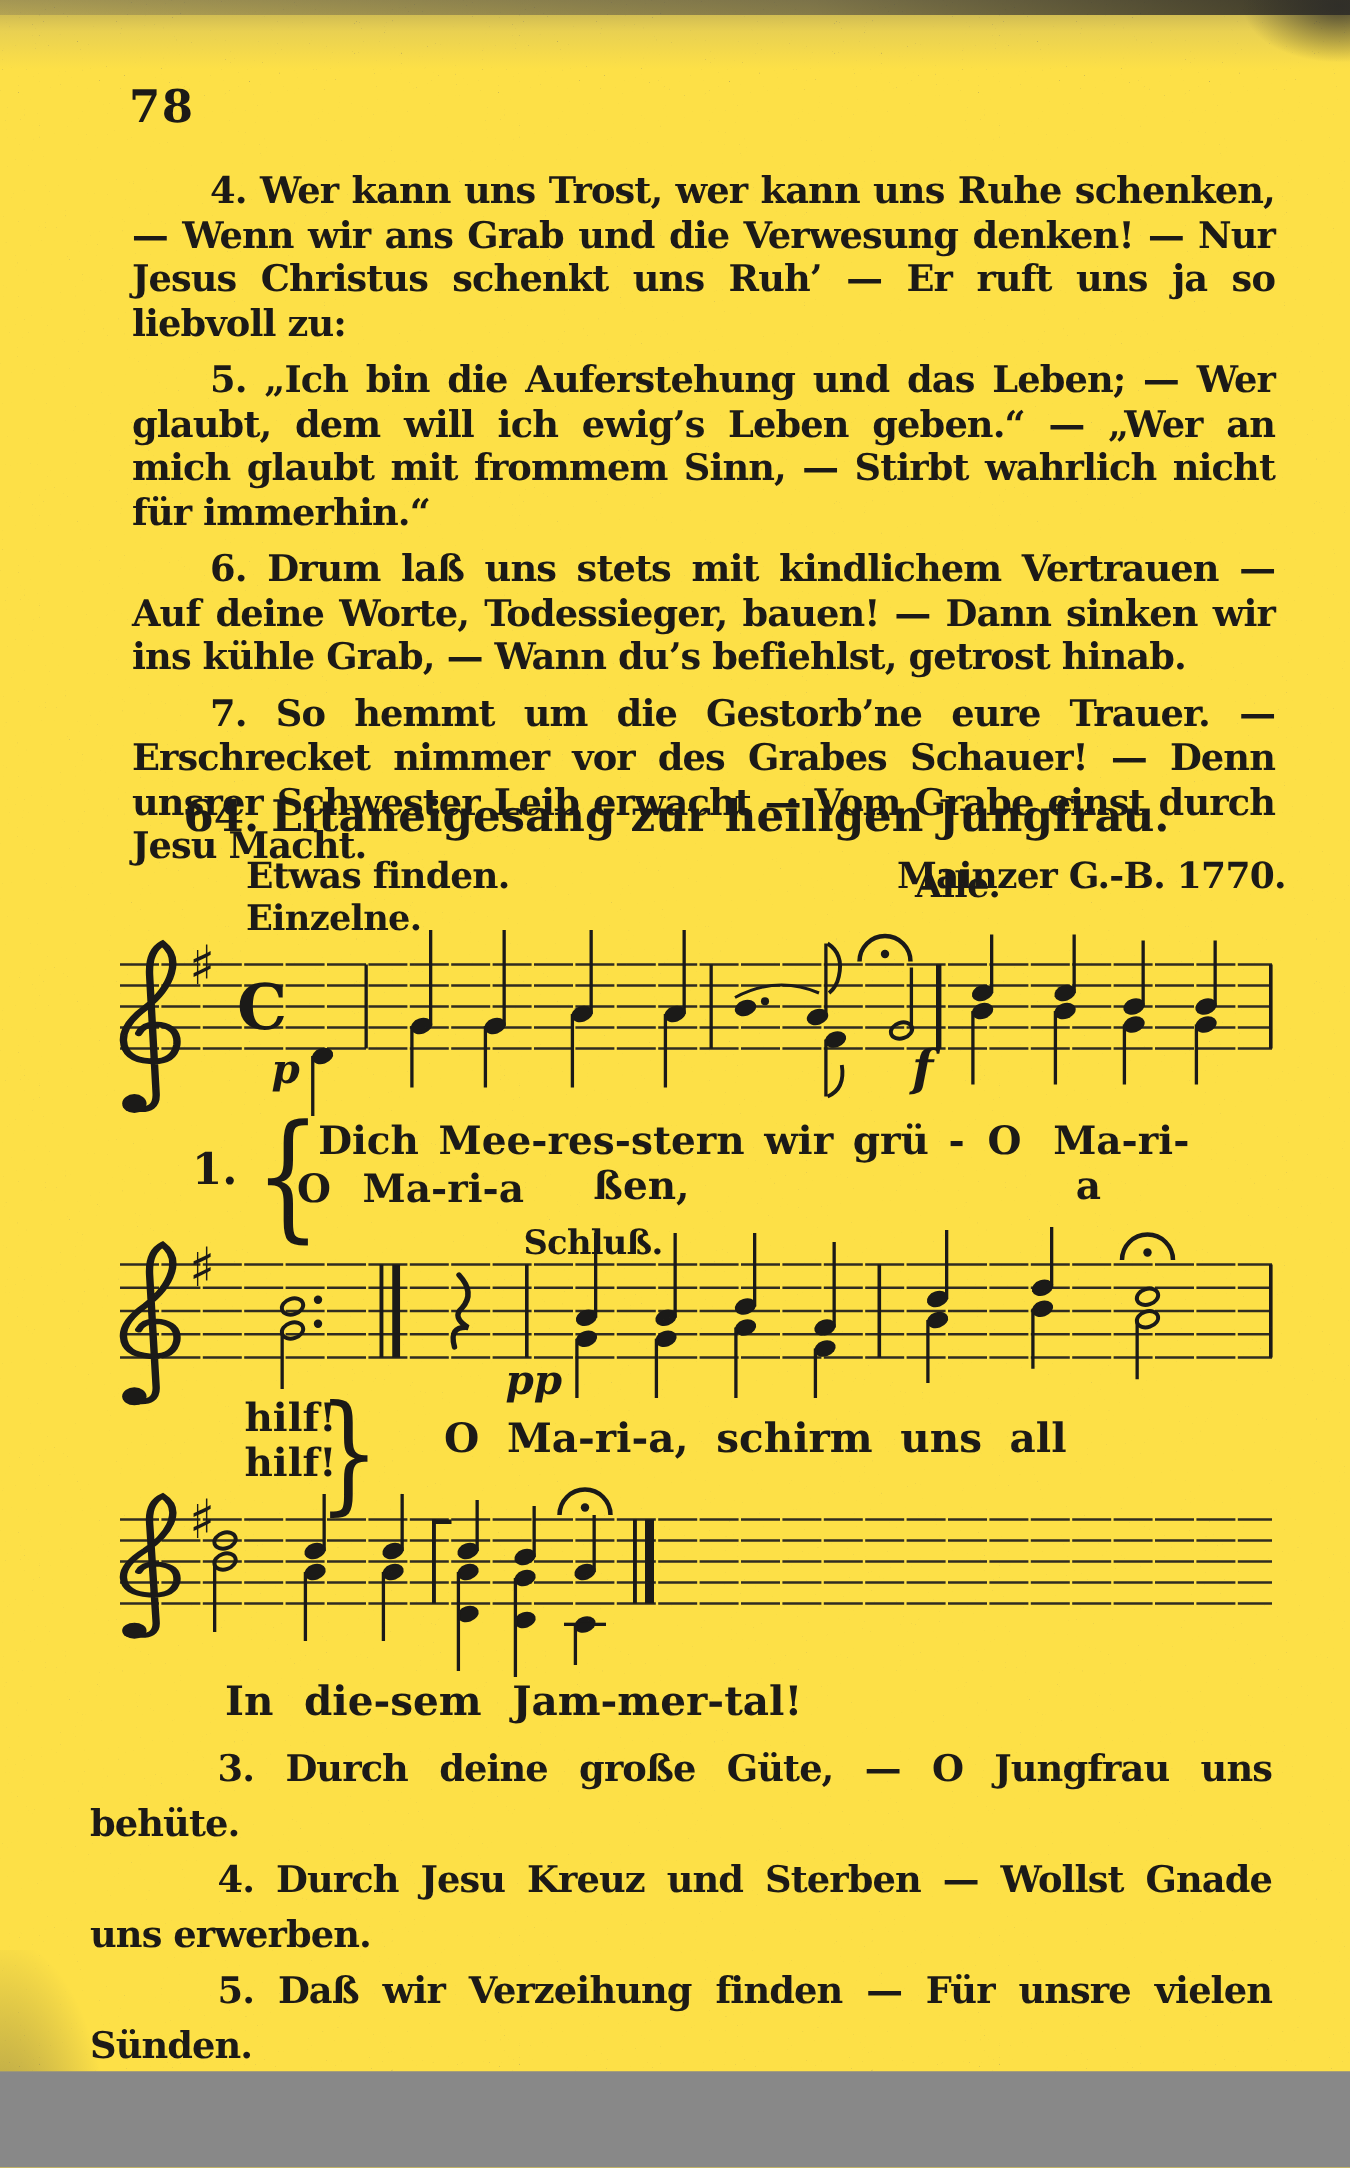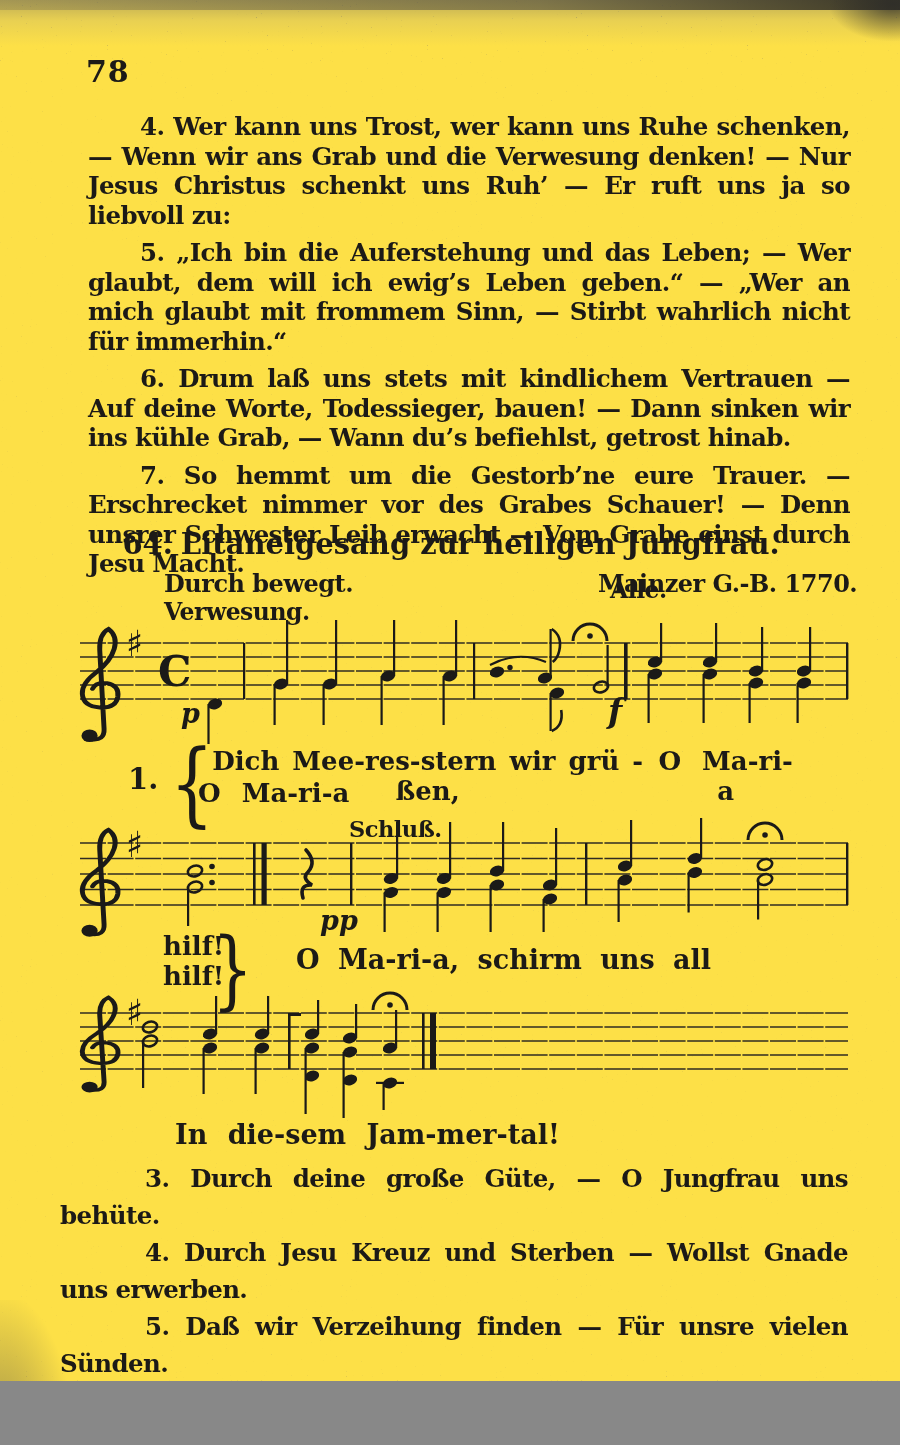--- a/index.html
+++ b/index.html
@@ -19,35 +19,35 @@
   .meta{font-size:24px; letter-spacing:-0.5px;}
   .tempo{left:164px; top:569px;}
   .source{left:598px; top:569px;}
   .part-label{font-size:23.5px; letter-spacing:-0.5px;}
   .einzelne{left:164px; top:598px;}
   .alle{left:610px; top:576px;}
   .schluss{left:349px; top:816px; font-size:22.5px;}
   .dyn{font-style:italic; font-family:"DejaVu Serif",serif;}
   .dyn-p{left:181px; top:698px; font-size:27px;}
   .dyn-f{left:608px; top:692px; font-size:33px;}
-  .dyn-pp{left:320px; top:905px; font-size:27px;}
+  .dyn-pp{left:337px; top:905px; font-size:27px;}
   .staff{left:60px; position:absolute;}
   .s1{top:615px;} .s2{top:818px;} .s3{top:990px;}
   .lyric1{left:128px; top:744px; width:680px; height:72px;}
   .lyric1 .vnum{position:absolute; left:0; top:18px; font-size:29px;}
   .brace{position:absolute; font-weight:400; transform:scaleX(.75); transform-origin:left top;}
   .lyric1 .brace{left:42px; top:-14px; font-size:92px;}
   .lyric-lines{position:absolute; left:70px; top:2px; width:596px;text-align:center;}
   .lyric-row{display:flex; justify-content:space-between; font-size:26px; height:32px; word-spacing:4px;}
   .refrain{word-spacing:12px;}
   .hilf{left:163px; top:931px; width:120px; height:72px;}
   .hilf .hl{font-size:26px; line-height:30px;}
   .hilf .brace{left:49px; top:-12px; font-size:86px;}
   .refrain2{left:296px; top:944px; font-size:27px; word-spacing:9px;text-align:right;}
-  .refrain3{left:175px; top:1119px; font-size:27px; word-spacing:11px;text-align:center;}
+  .refrain3{left:150px; top:1119px; font-size:27px; word-spacing:11px;text-align:center;}
   .verses-bottom{left:60px; top:1160px; width:788px;}
   .verses-bottom p{margin:0; font-size:24.5px; line-height:37px; letter-spacing:-0.6px;
     text-align:justify; text-indent:85px;}
   
   .overlay{position:absolute; left:0; top:0; pointer-events:none;}
   .top-edge{width:900px; height:46px;
     background:linear-gradient(180deg, rgba(110,107,101,.45), rgba(140,137,131,.18) 45%, rgba(140,137,131,0));}
   .top-strip{width:900px; height:10px;
     background:linear-gradient(90deg, rgba(90,87,82,.25), rgba(70,68,64,.55) 60%, rgba(35,34,32,.85));}
   .corner-tr{left:828px; top:0; width:72px; height:42px;
@@ -69,23 +69,23 @@
     <p><span>4.</span> <span>Wer kann uns Trost, wer kann uns Ruhe schenken, — Wenn wir ans Grab und die Verwesung denken! — Nur Jesus Christus schenkt uns Ruh’ — Er ruft uns ja so liebvoll zu:</span></p>
     <p><span>5.</span> <span>„Ich bin die Auferstehung und das Leben; — Wer glaubt, dem will ich ewig’s Leben geben.“ — „Wer an mich glaubt mit frommem Sinn, — Stirbt wahrlich nicht für immerhin.“</span></p>
     <p><span>6.</span> <span>Drum laß uns stets mit kindlichem Vertrauen — Auf deine Worte, Todessieger, bauen! — Dann sinken wir ins kühle Grab, — Wann du’s befiehlst, getrost hinab.</span></p>
     <p><span>7.</span> <span>So hemmt um die Gestorb’ne eure Trauer. — Erschrecket nimmer vor des Grabes Schauer! — Denn unsrer Schwester Leib erwacht — Vom Grabe einst durch Jesu Macht.</span></p>
   </div>
 
   <h2 class="abs song-title">
     <span class="num">64.</span><span>Litaneigesang zur heiligen Jungfrau.</span>
   </h2>
 
-  <div class="abs meta tempo">Durch bewegt.</div>
+  <div class="abs meta tempo">Etwas finden.</div>
   <div class="abs meta source">Mainzer G.-B. 1770.</div>
-  <div class="abs part-label einzelne">Verwesung.</div>
+  <div class="abs part-label einzelne">Einzelne.</div>
   <div class="abs part-label alle">Alle.</div>
 
   <svg class="staff s1" width="790" height="140" viewBox="0 0 790 140">
     <defs>
       <ellipse id="nh" rx="7.3" ry="5.2"></ellipse>
       <g id="gclef">
         <path d="M14 101 Q24 103 23.5 92 L20.5 22 Q20 8 26.5 3.5 Q33 10 30.5 21 Q28 32 18.5 41.5 Q8 51.5 8.5 61 Q9 72 20.5 73 Q31.5 74 33 63.5 Q34 53.5 25.5 51.5 Q18 50 15.5 56.5" fill="none" stroke="#1b1a18" stroke-width="3.4" stroke-linecap="round"></path>
         <circle cx="13.5" cy="98" r="5.6" fill="#1b1a18"></circle>
       </g>
       <g id="ferm">

